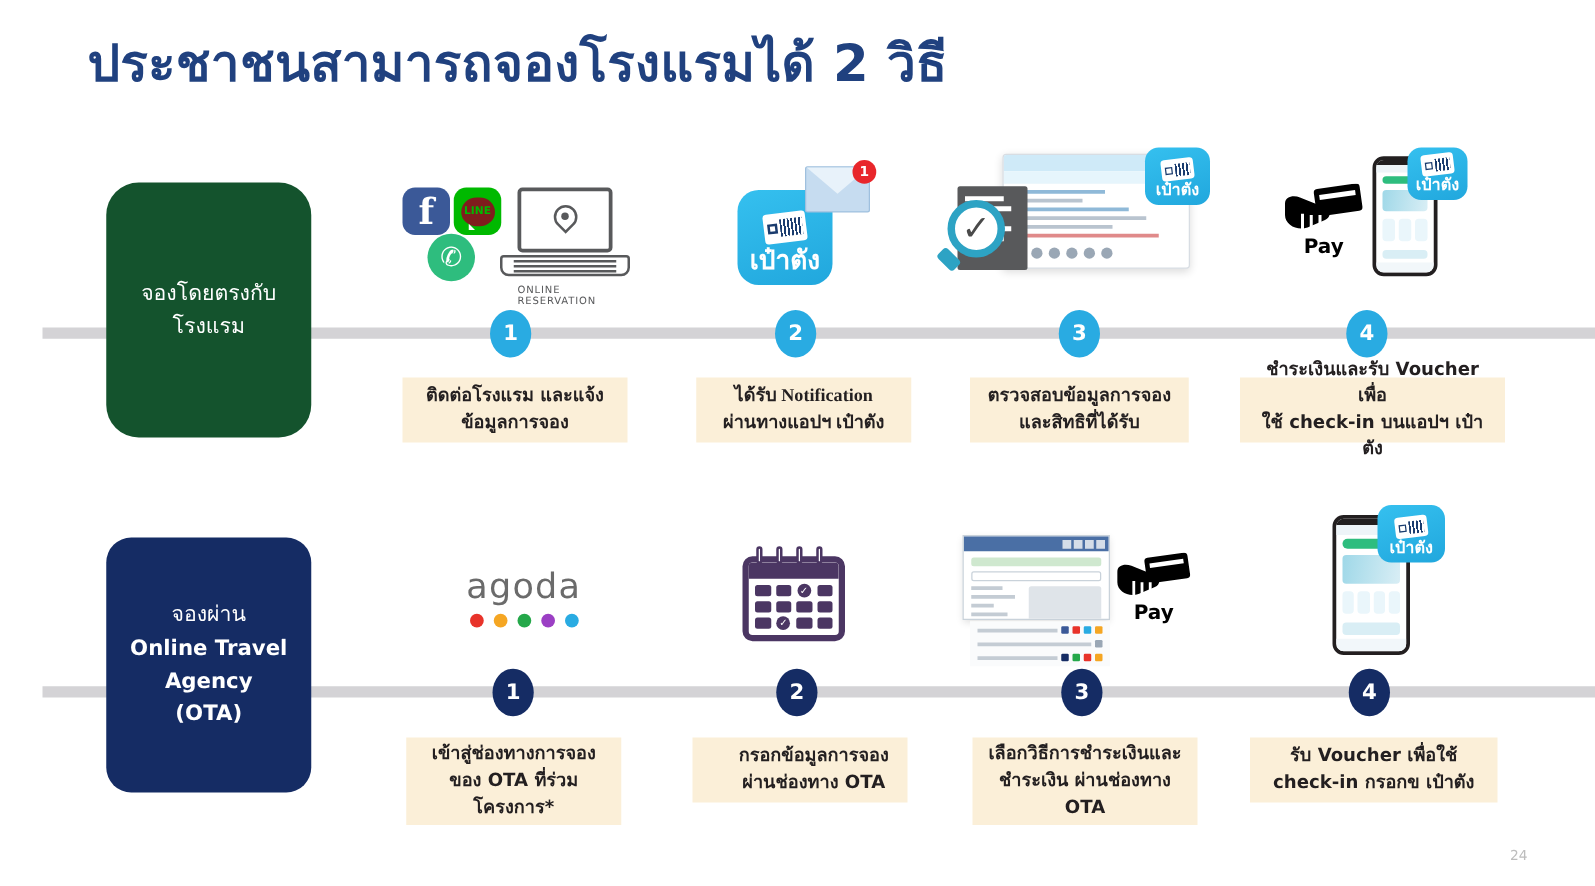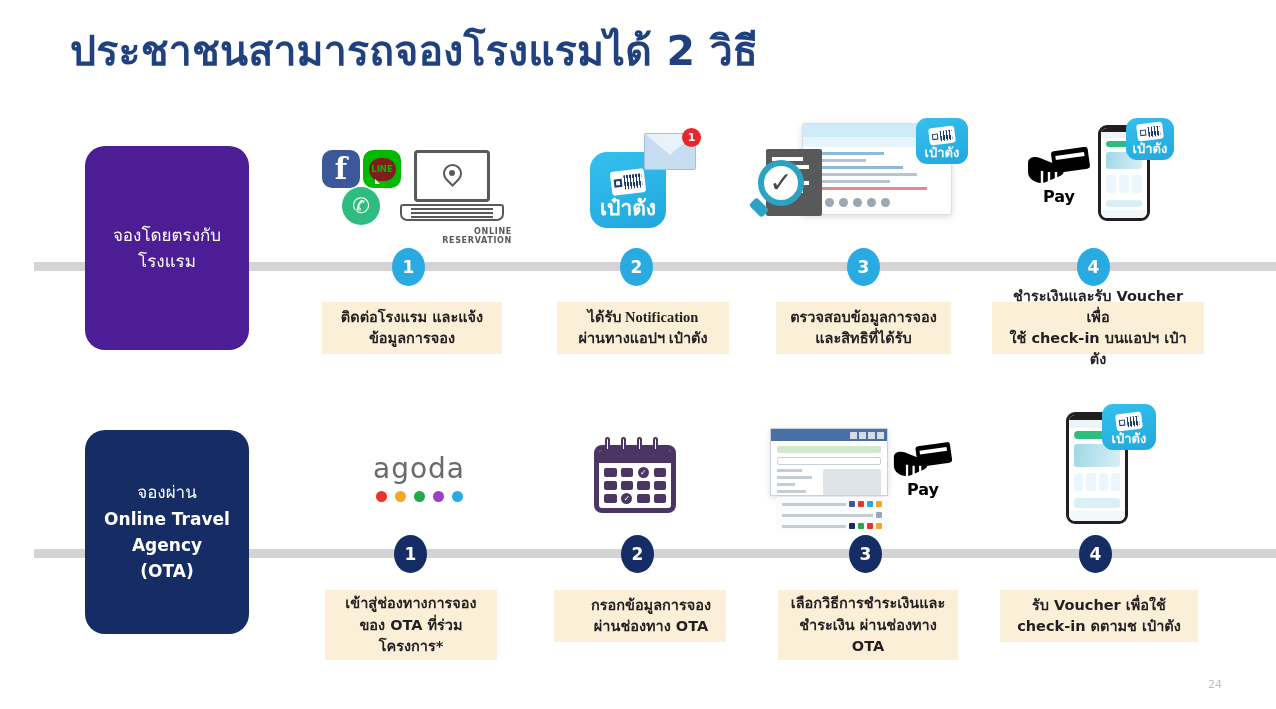--- a/index.html
+++ b/index.html
@@ -29,21 +29,21 @@
   
   .catbox {
     position: absolute; border-radius: 20px;
     display: flex; flex-direction: column;
     align-items: center; justify-content: center;
     color: #ffffff; text-align: center;
     line-height: 1.55;
   }
   .catbox.blue {
     left: 51px; top: 146px; width: 164px; height: 204px;
-    background: #4c1d95; font-size: 17px; font-weight: 400;
+    background: #14532d; font-size: 17px; font-weight: 400; border-radius: 26px;
   }
   .catbox.navy {
     left: 51px; top: 430px; width: 164px; height: 204px;
     background: #152c64; font-size: 17px;
   }
   .catbox.navy .l1 { font-weight: 400; }
   .catbox.navy .l2, .catbox.navy .l3, .catbox.navy .l4 { font-weight: 700; }
 
   
   .stepnum {
@@ -123,21 +123,21 @@
     width: 19px; height: 19px; border: 2.5px solid #58595b;
     border-radius: 50% 50% 50% 0; transform: rotate(-45deg);
     box-sizing: border-box;
   }
   .pin::after {
     content: ""; position: absolute; left: 6.5px; top: 6px;
     width: 6px; height: 6px; border-radius: 50%; background: #58595b;
   }
   .lt-label {
     font-size: 8px; color: #58595b; letter-spacing: .7px;
-    text-align: right; margin-top: 6px; font-weight: 700;
+    text-align: left; margin-top: 6px; font-weight: 400;
   }
 
   
   .pt-tile {
     position: absolute; border-radius: 17px;
     background: linear-gradient(160deg,#35c0ef 0%,#21a7dd 100%);
     display: flex; flex-direction: column;
     align-items: center; justify-content: flex-end;
     color: #fff; overflow: hidden;
   }
@@ -604,20 +604,20 @@
   <div class="chip" style="left:744px; top:590px; width:180px; height:70px;">
     <div>
       <div>เลือกวิธีการชำระเงินและ</div>
       <div>ชำระเงิน ผ่านช่องทาง</div>
       <div>OTA</div>
     </div>
   </div>
   <div class="chip" style="left:966px; top:590px; width:198px; height:52px;">
     <div>
       <div>รับ Voucher เพื่อใช้</div>
-      <div>check-in ดตามช เป๋าตัง</div>
+      <div>check-in กรอกข เป๋าตัง</div>
     </div>
   </div>
 
 
   <div class="pagenum">24</div>
 
 </div>
 
 </body></html>

